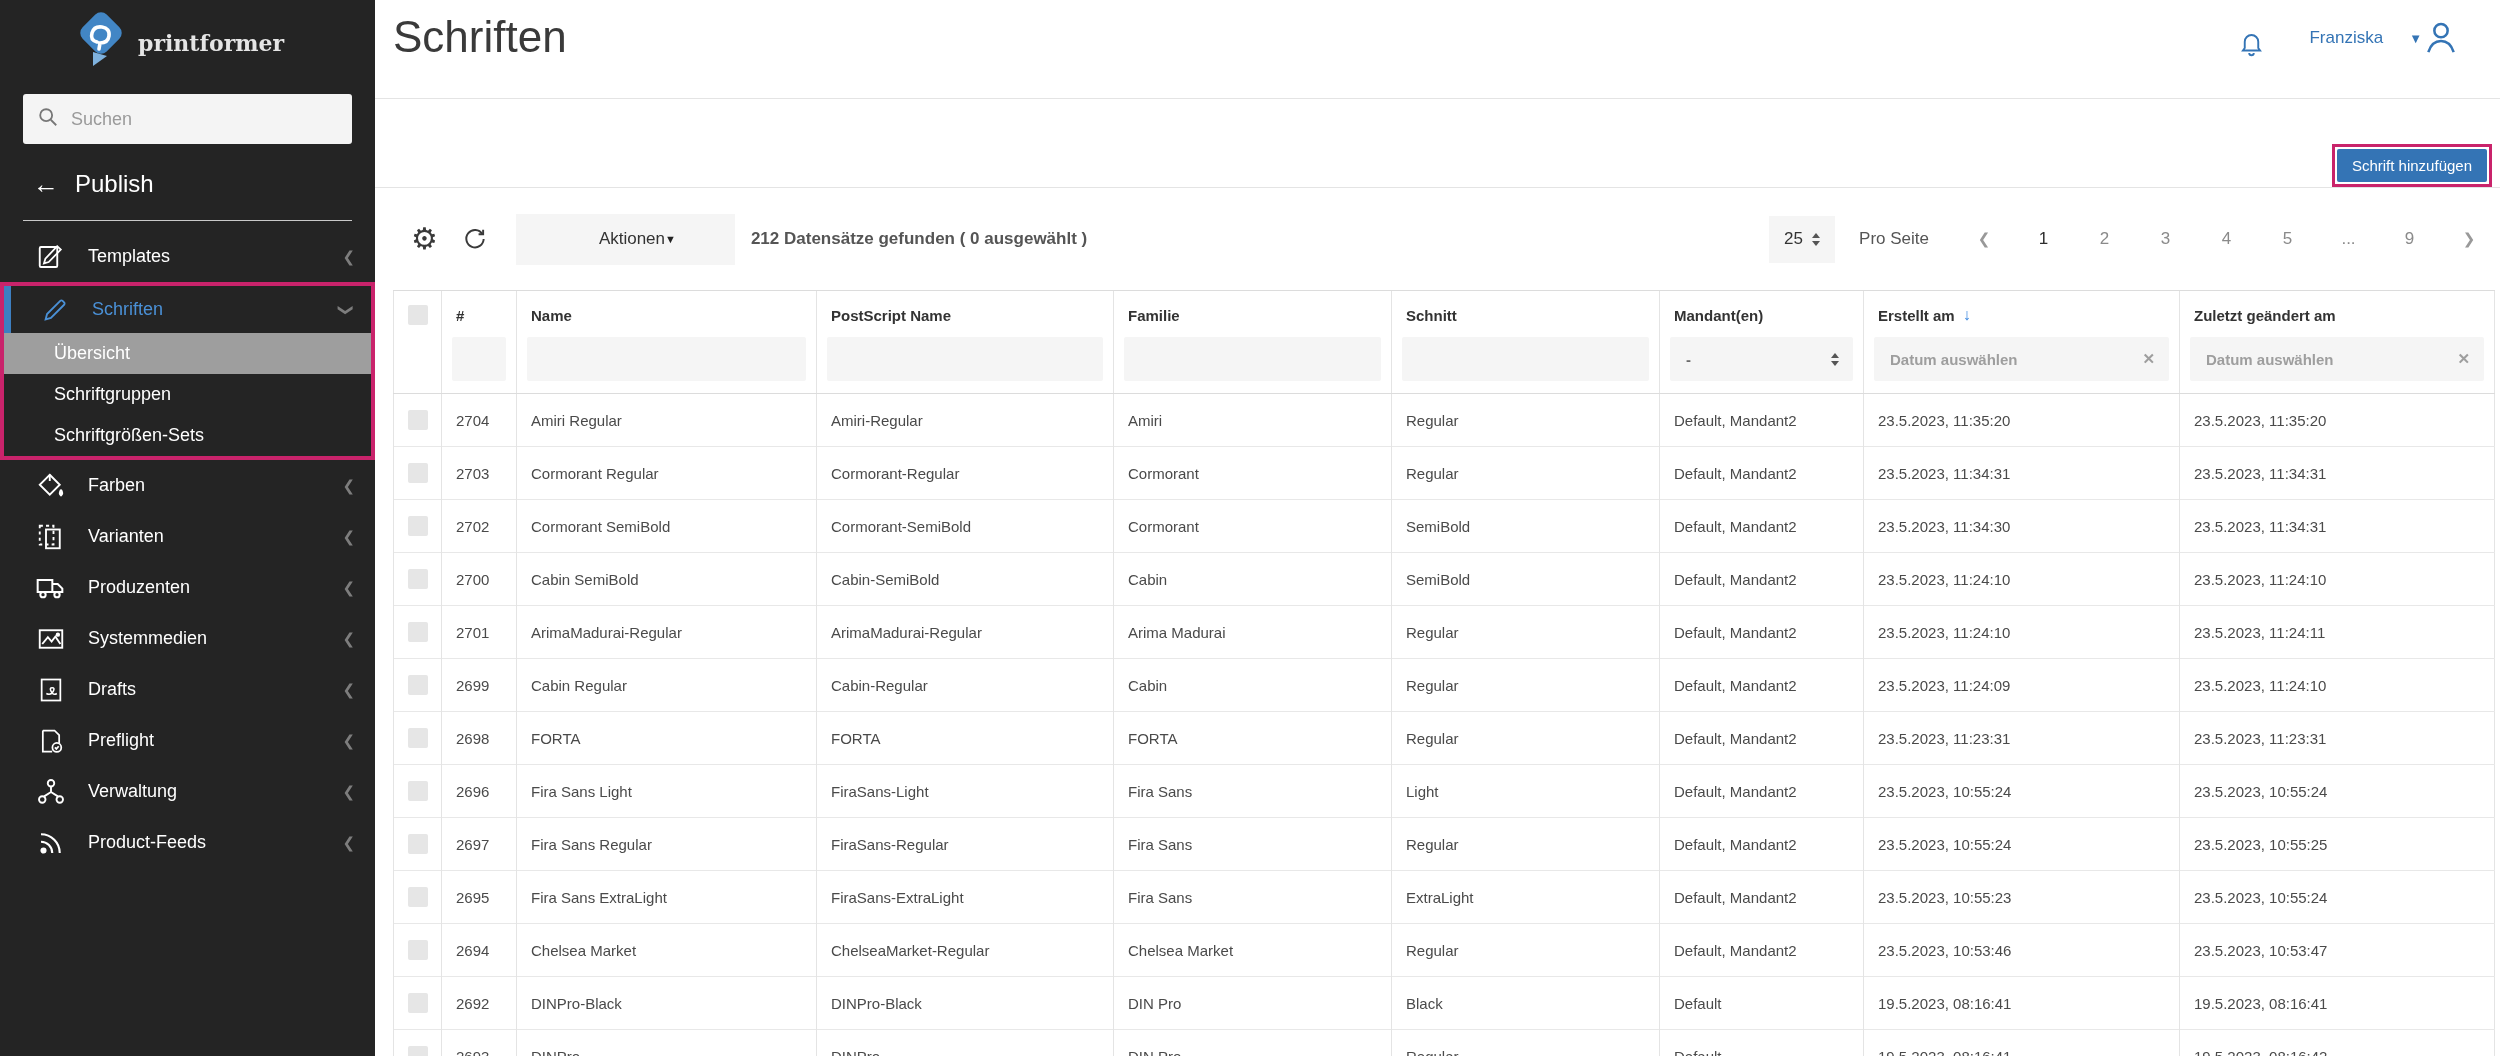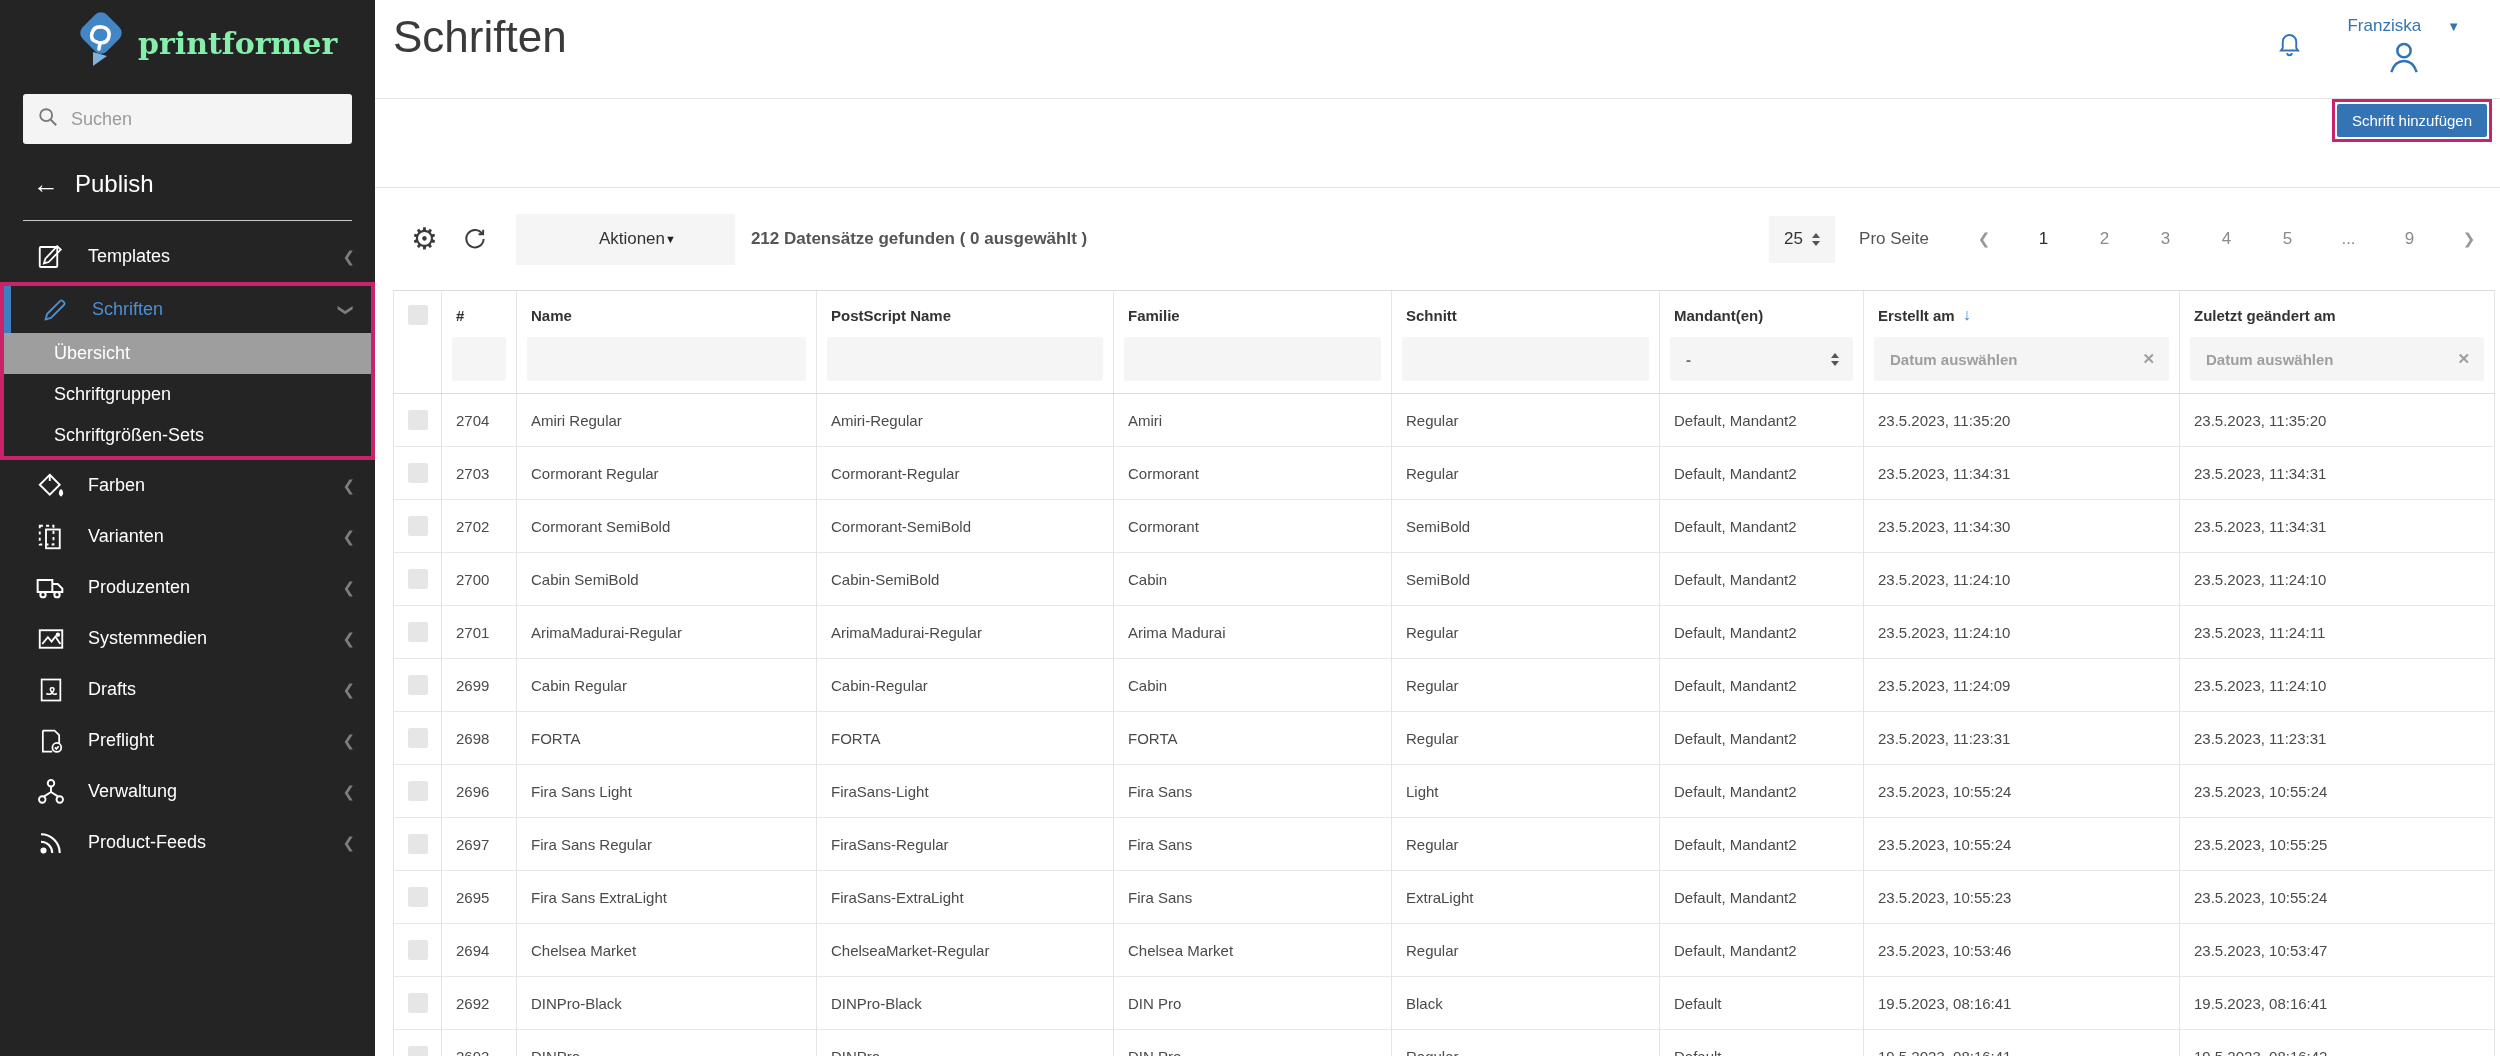--- a/index.html
+++ b/index.html
@@ -3,21 +3,21 @@
 <meta charset="utf-8">
 <style>
   * { box-sizing: border-box; margin: 0; padding: 0; }
   html, body { width: 2500px; height: 1056px; overflow: hidden; background: #fff;
     font-family: "Liberation Sans", sans-serif; }
 
   
   .sidebar { position: absolute; left: 0; top: 0; width: 375px; height: 1056px;
     background: #242424; color: #fff; }
   .logo-row { display: flex; align-items: center; gap: 12px; padding: 12px 0 0 76px; }
-  .logo-text { font-family: "DejaVu Serif", serif; font-weight: bold; font-size: 30px; color: #86efac; }
+  .logo-text { font-family: "DejaVu Serif", serif; font-weight: bold; font-size: 22px; color: #e5e5e5; }
   .search-wrap { margin: 20px 23px 0 23px; height: 50px; background: #f4f4f4; border-radius: 3px;
     display: flex; align-items: center; padding: 0 14px; gap: 12px; }
   .search-wrap input { flex: 1; border: none; background: transparent; outline: none;
     font-size: 18px; color: #333; font-family: "Liberation Sans", sans-serif; }
   .search-wrap input::placeholder { color: #9a9a9a; }
   .publish-row { display: flex; align-items: center; gap: 16px; padding: 26px 0 0 33px;
     font-size: 24px; color: #fff; cursor: pointer; }
   .back-arrow { font-size: 26px; line-height: 1; }
   .sidebar-divider { border: none; border-top: 1px solid #c9c9c9; margin: 22px 23px 10px 23px; }
 
@@ -35,28 +35,28 @@
     font-size: 18px; color: #fff; cursor: pointer; }
   .sub-item.active { background: #9e9e9e; }
 
   
   .main { position: absolute; left: 375px; top: 0; width: 2125px; height: 1056px; background: #fff; }
   .page-header { height: 99px; border-bottom: 1px solid #e4e4e4;
     display: flex; justify-content: space-between; padding: 0 40px 0 18px; }
   .page-title { font-size: 44px; font-weight: 400; color: #3a3a3a; margin-top: 12px; }
   .user-area { display: flex; align-items: flex-start; gap: 44px; margin-top: 16px; }
   .bell { color: #3474b5; margin-top: 14px; cursor: pointer; }
-  .user-col { display: flex; flex-direction: column; align-items: center; }
+  .user-col { display: flex; align-items: center; }
   .user-name-row { display: flex; align-items: center; gap: 26px; color: #3474b5;
     font-size: 17px; cursor: pointer; }
   .user-caret { font-size: 13px; color: #3474b5; }
   .avatar { color: #3474b5; margin-top: 2px; }
 
   .add-band { height: 89px; border-bottom: 1px solid #e4e4e4; display: flex;
-    align-items: flex-start; justify-content: flex-end; padding-right: 8px; }
+    align-items: flex-end; justify-content: flex-end; padding-right: 8px; }
   .annotation-btn { border: 3px solid #c9236b; padding: 2px; }
   .add-button { background: #3474b5; color: #fff; border: none; border-radius: 2px;
     font-size: 15px; padding: 8px 15px; cursor: pointer; font-family: "Liberation Sans", sans-serif; }
 
   .toolbar { height: 102px; display: flex; align-items: center; justify-content: space-between;
     padding: 0 2px 0 36px; }
   .toolbar-left { display: flex; align-items: center; }
   .gear { font-size: 30px; color: #3a3a3a; cursor: pointer; line-height: 1; }
   .refresh { margin-left: 24px; color: #3a3a3a; cursor: pointer; display: flex; }
   .actions-select { width: 219px; height: 51px; background: #f5f5f5; margin-left: 28px;

